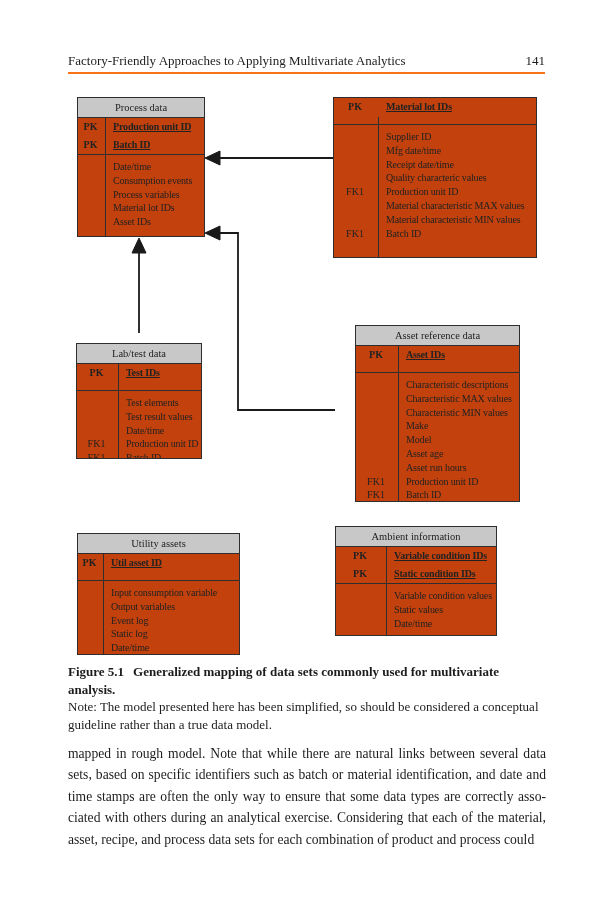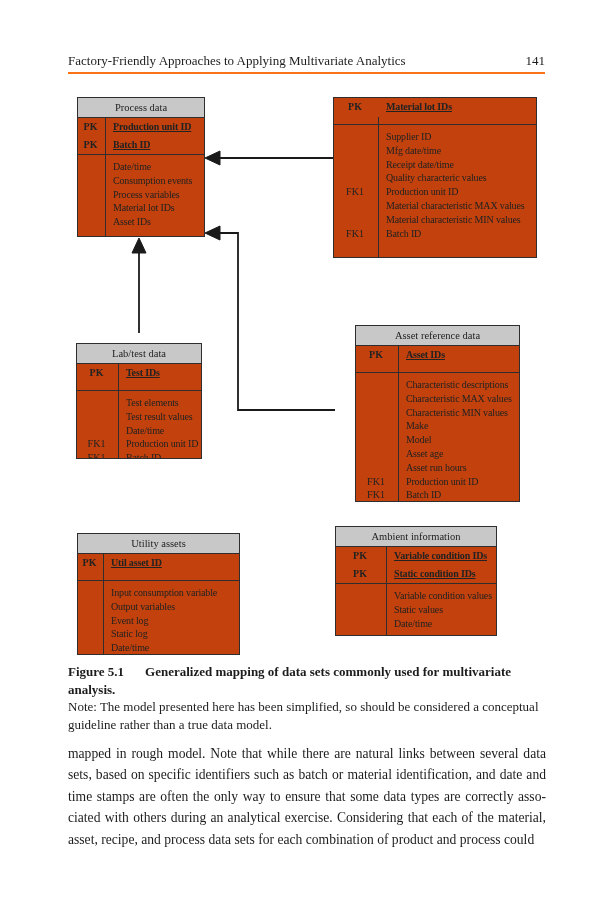--- a/index.html
+++ b/index.html
@@ -31,21 +31,21 @@
 
   
   .connectors{position:absolute;left:0;top:0;pointer-events:none;}
   .connectors *{stroke:#1a1a1a;}
   .cline{fill:none;stroke-width:1.8px;}
   .chead{fill:#1a1a1a;stroke-width:1px;}
 
   
   .caption{position:absolute;left:68px;top:663px;width:478px;font-size:13px;line-height:17.5px;}
   .caption-line1{font-weight:bold;}
-  .caption-label{margin-right:21px;}
+  .caption-label{margin-right:9px;}
   .caption .line{text-align:justify;}
 
   
   .bodytext{position:absolute;left:68px;top:743px;width:478px;font-size:13.6px;line-height:21.4px;}
   .bodytext .line{text-align:justify;text-align-last:justify;}
   .bodytext .line:last-child{text-align-last:left;}
 </style>
 </head>
 <body>
 

